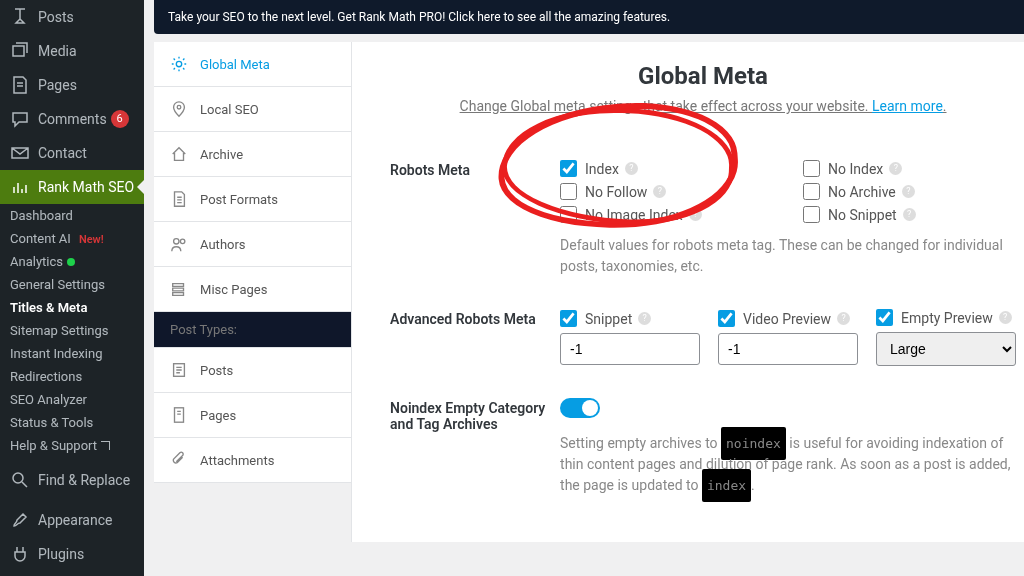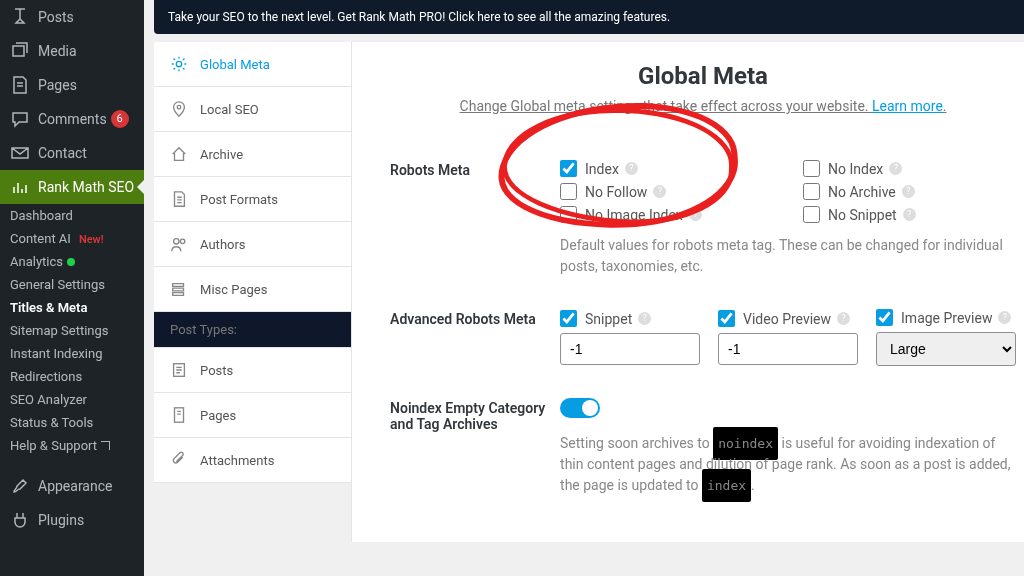--- a/index.html
+++ b/index.html
@@ -122,20 +122,29 @@
   <div class="wp-sub"><span>General Settings</span></div>
   <div class="wp-sub active"><span>Titles &amp; Meta</span></div>
   <div class="wp-sub"><span>Sitemap Settings</span></div>
   <div class="wp-sub"><span>Instant Indexing</span></div>
   <div class="wp-sub"><span>Redirections</span></div>
   <div class="wp-sub"><span>SEO Analyzer</span></div>
   <div class="wp-sub"><span>Status &amp; Tools</span></div>
   <div class="wp-sub"><span>Help &amp; Support</span><span class="ext-icon"></span></div>
 
   <div style="height:6px"></div>
+  <div class="wp-item">
+      <span class="ico">
+        <svg viewBox="0 0 20 20">
+          <circle cx="8" cy="8" r="5"></circle>
+          <path d="M12 12l5 5"></path>
+        </svg>
+      </span>
+      <span>Find &amp; Replace</span>
+    </div>
   <div style="height:6px"></div>
   <div class="wp-item">
       <span class="ico">
         <svg viewBox="0 0 20 20">
           <path d="M4 16c0-3 3-3 3-6l6-6 3 3-6 6c-3 0-3 3-6 3z"></path>
         </svg>
       </span>
       <span>Appearance</span>
     </div>
   <div class="wp-item">
@@ -300,32 +309,32 @@
               <div class="top">
                   <input type="checkbox" checked="" style="width: 17px; height: 17px; margin-right: 8px; accent-color: rgb(6, 157, 227);">
                   <span>Video Preview</span>
                   <span class="hint">?</span>
                 </div>
               <input type="text" value="-1" style="">
             </div>
             <div class="adv-col">
               <div class="top">
                   <input type="checkbox" checked="" style="width: 17px; height: 17px; margin-right: 8px; accent-color: rgb(6, 157, 227);">
-                  <span>Image Preview</span>
+                  <span>Empty Preview</span>
                   <span class="hint">?</span>
                 </div>
               <select><option>Large</option></select>
             </div>
           </div>
         </div>
       </div>
 
       <div class="field">
         <div class="flabel">Noindex Empty Category and Tag Archives</div>
         <div class="fbody">
           <span class="toggle"></span>
-          <div class="help-text"><span>Setting soon archives to </span><code>noindex</code><span> is useful for avoiding indexation of thin content pages and dilution of page rank. As soon as a post is added, the page is updated to </span><code>index</code><span>.</span></div>
+          <div class="help-text"><span>Setting empty archives to </span><code>noindex</code><span> is useful for avoiding indexation of thin content pages and dilution of page rank. As soon as a post is added, the page is updated to </span><code>index</code><span>.</span></div>
         </div>
       </div>
 
     </div>
   </div>
 </div>
 
 </body></html>

